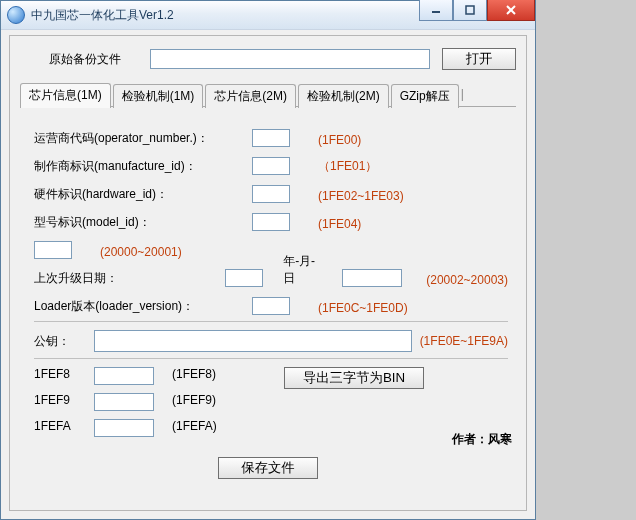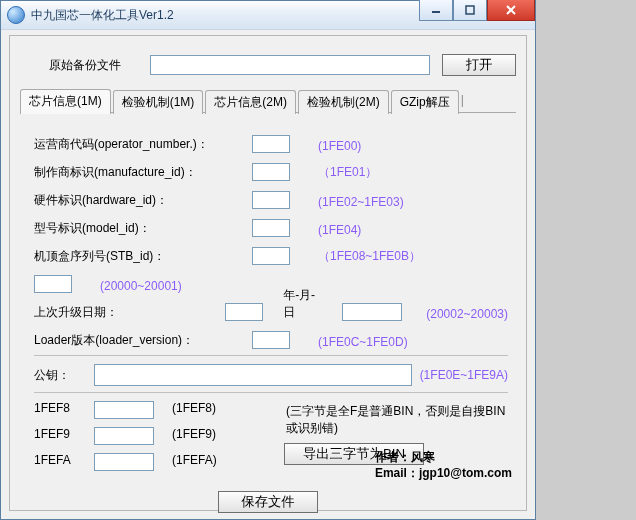--- a/index.html
+++ b/index.html
@@ -4,37 +4,37 @@
 <style>
   html,body{margin:0;padding:0;font-family:"Microsoft YaHei","SimSun",Tahoma,sans-serif;font-size:12px;color:#000;background:#ccc}
   .win{width:536px;height:520px;background:#f0f0f0;border:1px solid #5a7fa0;box-sizing:border-box;position:relative}
   .titlebar{height:28px;background:linear-gradient(#fdfdff,#e6eef7 45%,#d7e4f2);display:flex;align-items:center;padding-left:6px;border-bottom:1px solid #c9d5e4}
   .titlebar .ico{width:16px;height:16px;border-radius:50%;background:radial-gradient(circle at 30% 30%,#cfeaff,#2f7bcf);margin-right:6px;border:1px solid #2d6ab0}
   .title{flex:1;color:#1c3b5c}
   .winbtns{display:flex;height:100%}
   .winbtn{width:32px;height:20px;margin-top:-1px;border:1px solid #6a8bb0;border-top:none;background:linear-gradient(#f4f8ff,#d3e2f3);display:flex;align-items:center;justify-content:center;color:#2b4a6a}
   .winbtn svg{display:block}
   .winbtn.close{width:46px;background:linear-gradient(#ef6b59,#cf3a2a);border-color:#9c2a1f;color:#fff}
-  .client{position:absolute;left:8px;right:8px;top:34px;bottom:8px;border:1px solid #b6b6b6;background:#f0f0f0;padding:16px 10px 6px 10px;box-sizing:border-box}
+  .client{position:absolute;left:8px;right:8px;top:34px;bottom:8px;border:1px solid #b6b6b6;background:#f0f0f0;padding:10px 10px 6px 10px;box-sizing:border-box}
   .row-open{display:flex;align-items:center;margin:2px 0 14px 0}
   .row-open .lbl{width:130px;text-align:center}
   .row-open input{flex:1;height:20px;border:1px solid #7e9db9;background:#fff;box-sizing:border-box;padding:0 4px}
   .btn{height:22px;border:1px solid #6f6f6f;background:linear-gradient(#fdfdfd,#e2e2e2);padding:0 10px;cursor:pointer}
   .btn-open{margin-left:12px;width:74px;text-align:center}
   .tabs{display:flex;align-items:center;height:22px;border-bottom:1px solid #a9a9a9}
   .tab{padding:3px 8px 3px 8px;border:1px solid #a9a9a9;border-bottom:none;background:#f0f0f0;margin-right:2px;position:relative;top:1px;border-top-left-radius:3px;border-top-right-radius:3px}
   .tab.active{background:#f8f8f8;padding-bottom:4px;top:0}
   .tabsep{color:#888;align-self:center;margin:0 0 2px 0}
   .pane{padding:12px 8px 4px 14px;position:relative}
   .frow{display:flex;align-items:flex-end;height:28px}
   .flabel{width:218px}
   .shortin{width:38px;height:18px;border:1px solid #7e9db9;background:#fff;box-sizing:border-box;padding:0 2px}
   .midin{width:60px;height:18px;border:1px solid #7e9db9;background:#fff;box-sizing:border-box;padding:0 2px}
   .gap{width:28px}
-  .hint{color:#8b5cf6}
+  .hint{color:#c2410c}
   hr.sep{border:none;border-top:1px solid #c0c0c0;margin:6px 0 8px 0}
   .pkrow{display:flex;align-items:center}
   .pkin{flex:1;height:18px;border:1px solid #7e9db9;background:#fff;margin:0 8px 0 8px}
   .block3{display:flex;margin-top:6px}
   .left3{width:250px}
   .l3row{display:flex;align-items:flex-start;height:26px}
   .l3lbl{width:60px}
   .l3in{width:60px;height:18px;border:1px solid #7e9db9;background:#fff;box-sizing:border-box}
   .l3hint{margin-left:18px}
   .mid3{flex:1}
@@ -111,26 +111,20 @@
         <span class="hint">(1FE02~1FE03)</span>
       </div>
 
       <div class="frow">
         <span class="flabel">型号标识(model_id)：</span>
         <input class="shortin" value="" style="">
         <span class="gap"></span>
         <span class="hint">(1FE04)</span>
       </div>
 
-      <div class="frow">
-        <span class="flabel">机顶盒序列号(STB_id)：</span>
-        <input class="shortin" value="" style="">
-        <span class="gap"></span>
-        <span class="hint">（1FE08~1FE0B）</span>
-      </div>
 
       <div class="frow">
         <input class="shortin" value="" style="">
         <span class="gap"></span>
         <span class="hint">(20000~20001)</span>
       </div>
 
       <div class="frow">
         <span class="flabel">上次升级日期：</span>
         <input class="shortin" value="" style="">
@@ -169,28 +163,26 @@
             <input class="l3in" value="" style="">
             <span class="l3hint">(1FEF9)</span>
           </div>
           <div class="l3row">
             <span class="l3lbl">1FEFA</span>
             <input class="l3in" value="" style="">
             <span class="l3hint">(1FEFA)</span>
           </div>
         </div>
         <div class="mid3">
-          <div class="note">(三字节是全F是普通BIN，否则是自搜BIN或识别错)</div>
           <button class="btn exp-btn">导出三字节为BIN</button>
         </div>
       </div>
 
       <div class="credits">
         <div><span>作者：</span><span>风寒</span></div>
-        <div><span>Email：</span><span>jgp10@tom.com</span></div>
       </div>
 
     </div>
 
     <div class="save-row">
       <button class="btn save-btn">保存文件</button>
     </div>
 
   </div>
 </div>

